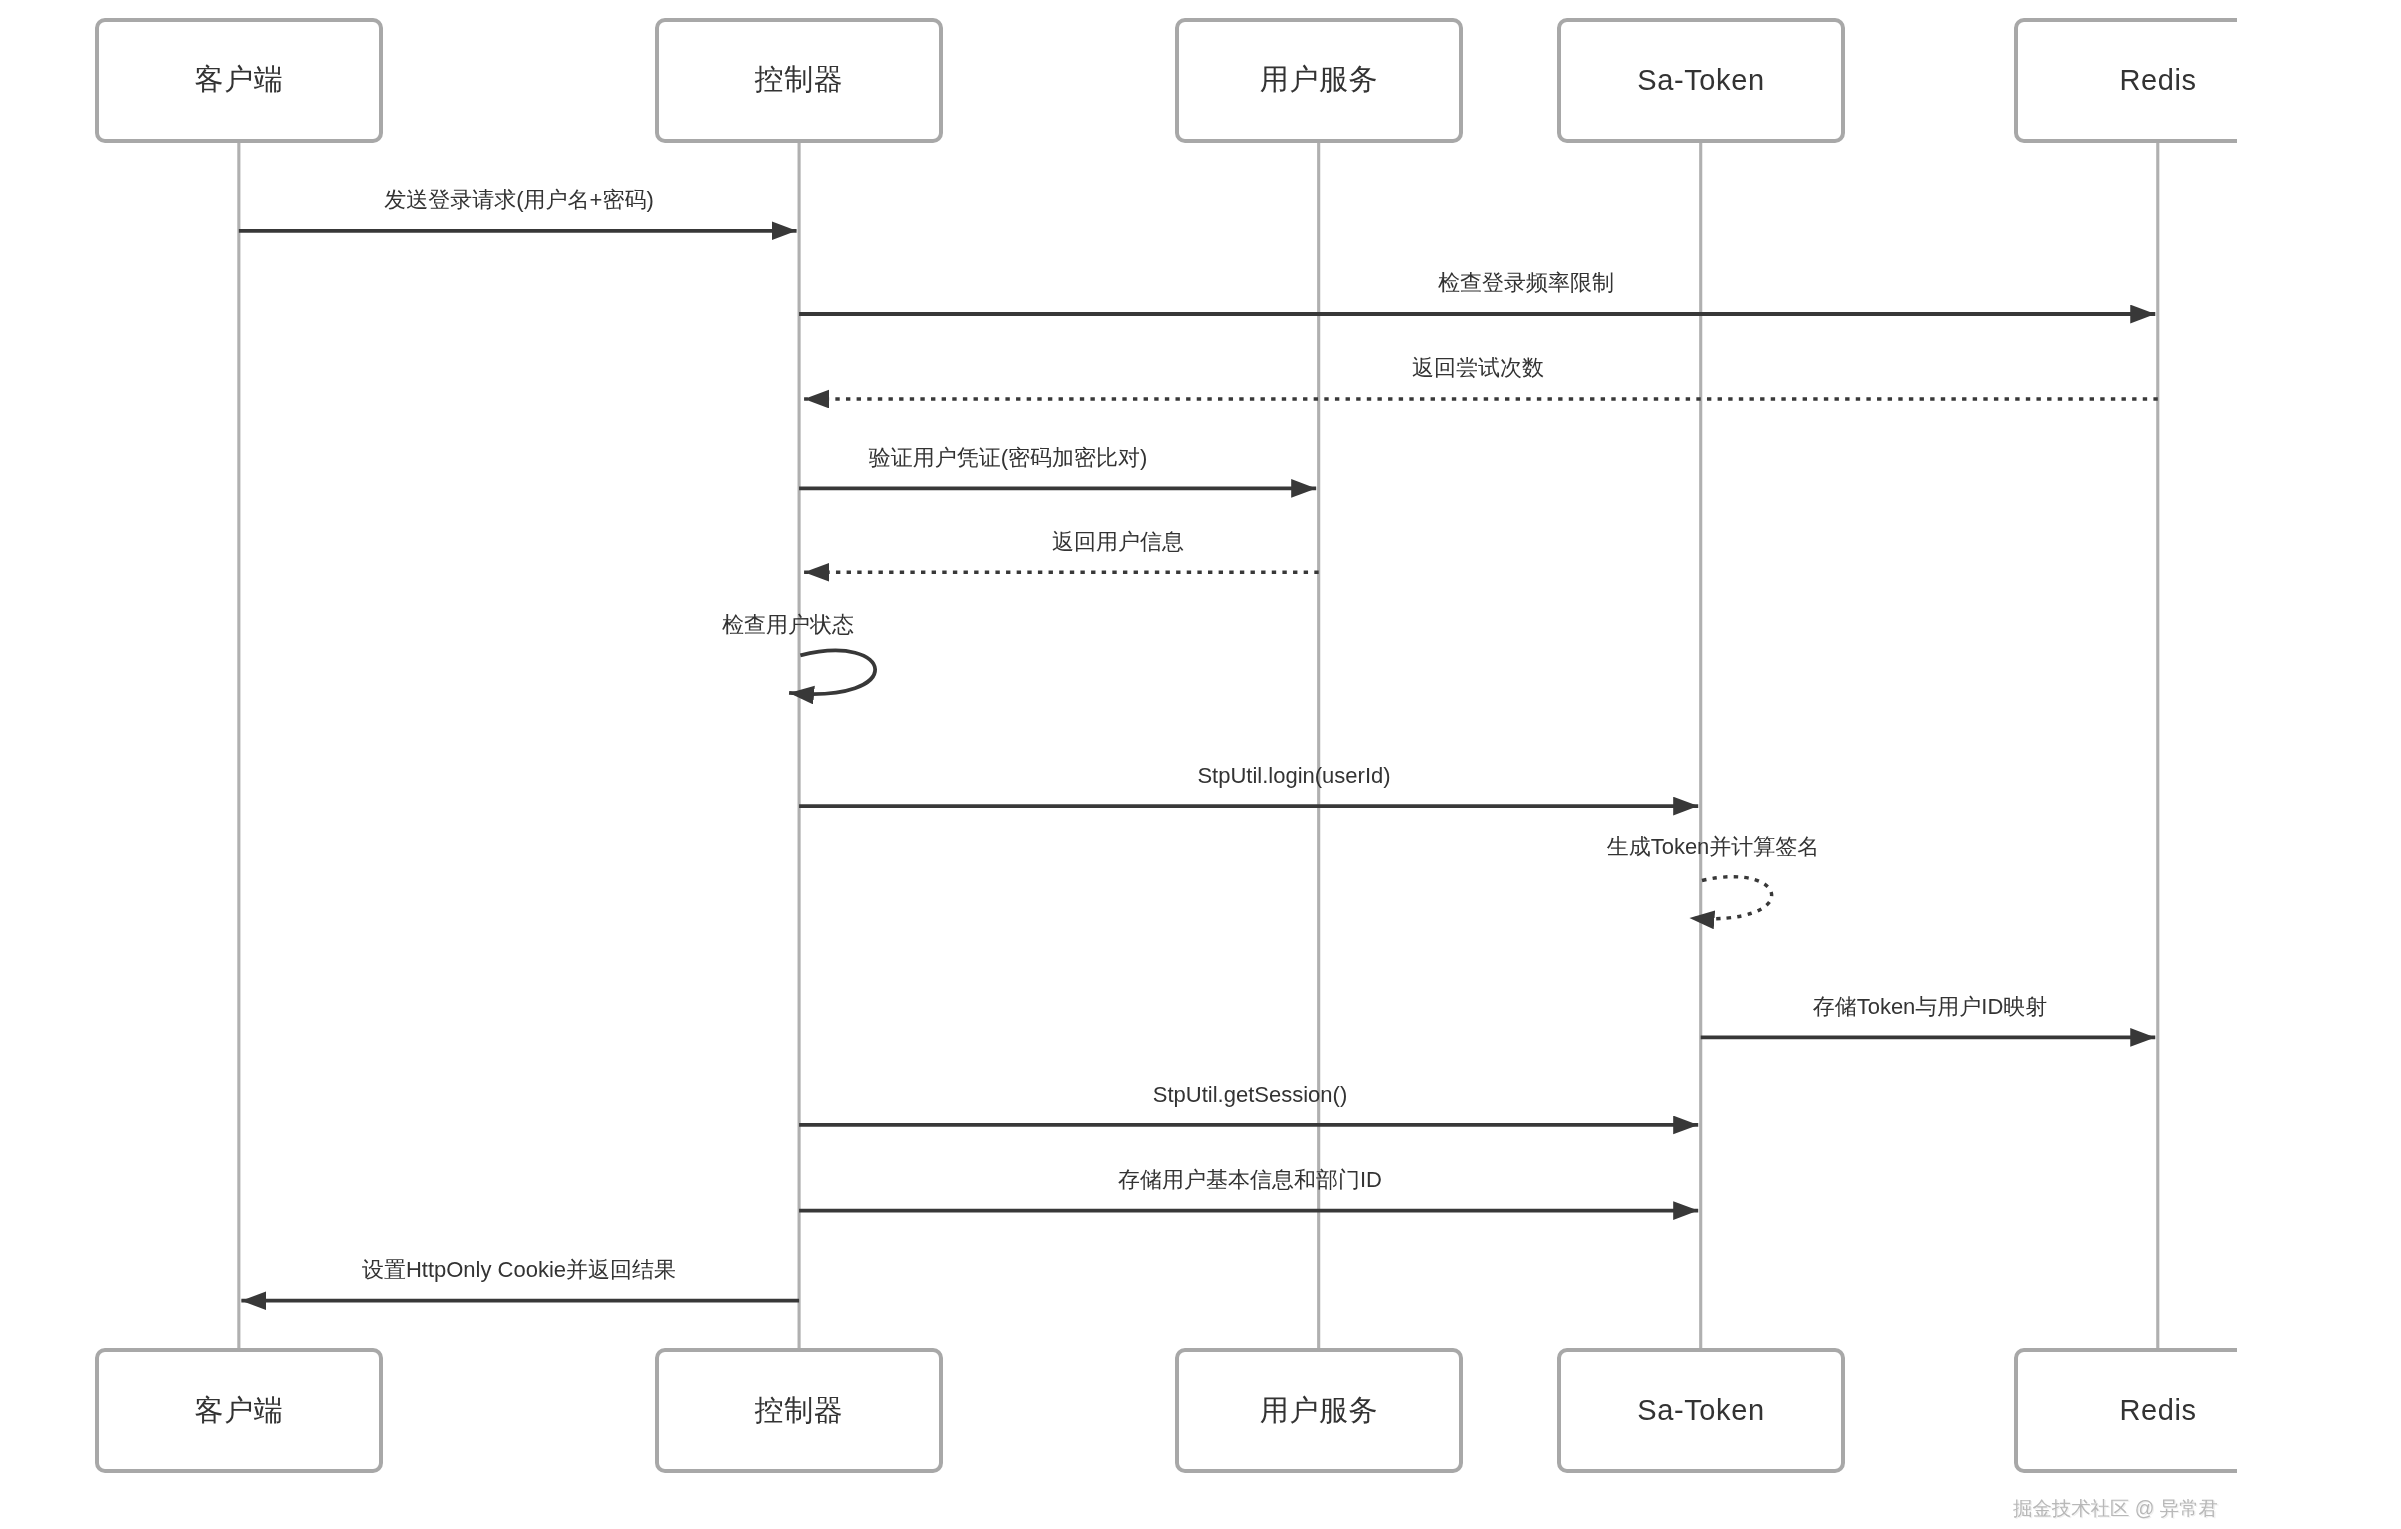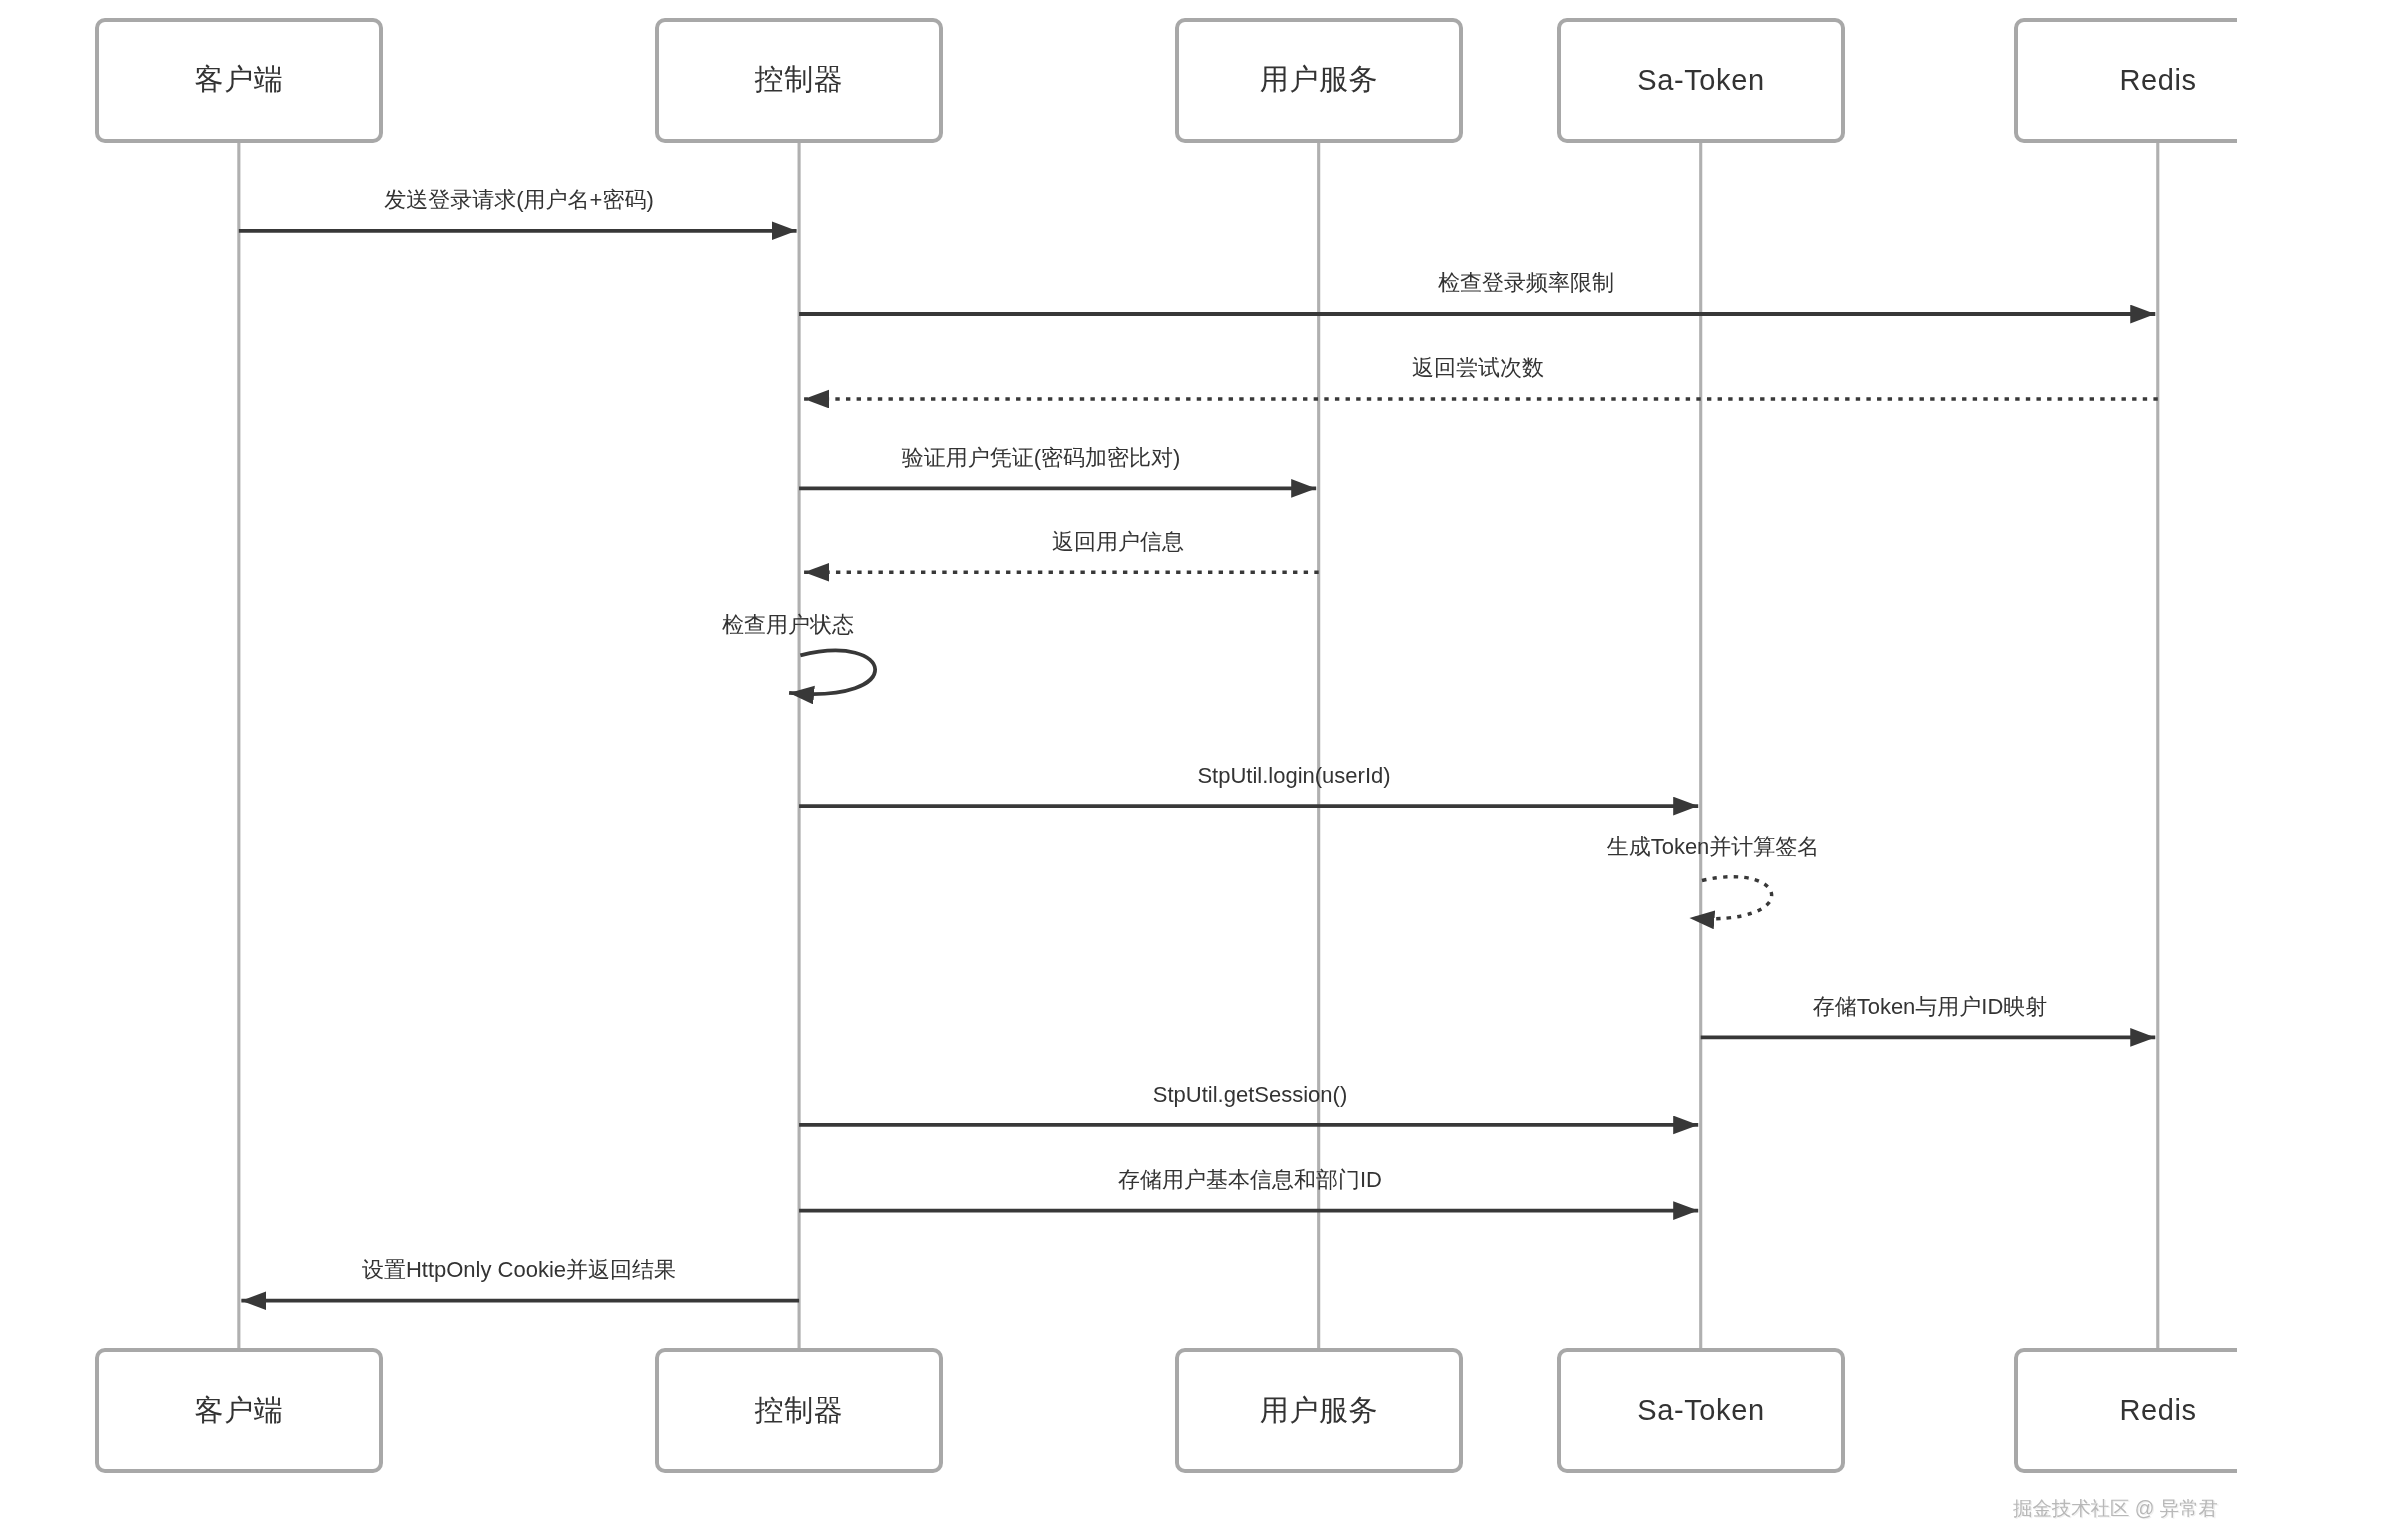--- a/index.html
+++ b/index.html
@@ -118,21 +118,21 @@
   <div class="actor" style="left:1557px; top:1348px;">
     <span>Sa-Token</span>
   </div>
   <div class="actor" style="left:2014px; top:1348px;">
     <span>Redis</span>
   </div>
 
   <div class="msg" style="left:519px;  top:183px;">发送登录请求(用户名+密码)</div>
   <div class="msg" style="left:1478px; top:266px;margin-left:48px;">检查登录频率限制</div>
   <div class="msg" style="left:1478px; top:351px;">返回尝试次数</div>
-  <div class="msg" style="left:1041px; top:441px;">验证用户凭证(密码加密比对)</div>
+  <div class="msg" style="left:1008px; top:441px;">验证用户凭证(密码加密比对)</div>
   <div class="msg" style="left:1118px; top:525px;">返回用户信息</div>
   <div class="msg" style="left:788px; top:608px;">检查用户状态</div>
   <div class="msg" style="left:1250px; top:759px;margin-left:44px;">StpUtil.login(userId)</div>
   <div class="msg" style="left:1701px; top:830px;margin-left:12px;">生成Token并计算签名</div>
   <div class="msg" style="left:1930px; top:990px;">存储Token与用户ID映射</div>
   <div class="msg" style="left:1250px; top:1078px;">StpUtil.getSession()</div>
   <div class="msg" style="left:1250px; top:1163px;">存储用户基本信息和部门ID</div>
   <div class="msg" style="left:519px;  top:1253px;">设置HttpOnly Cookie并返回结果</div>
 
   <div class="watermark">掘金技术社区 @ 异常君</div>

